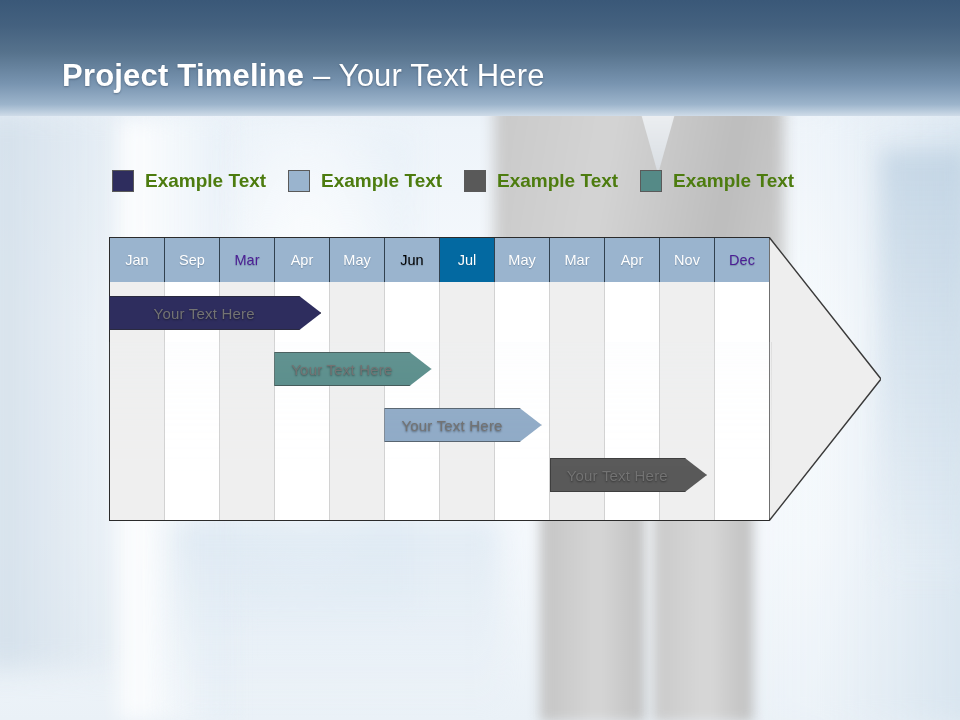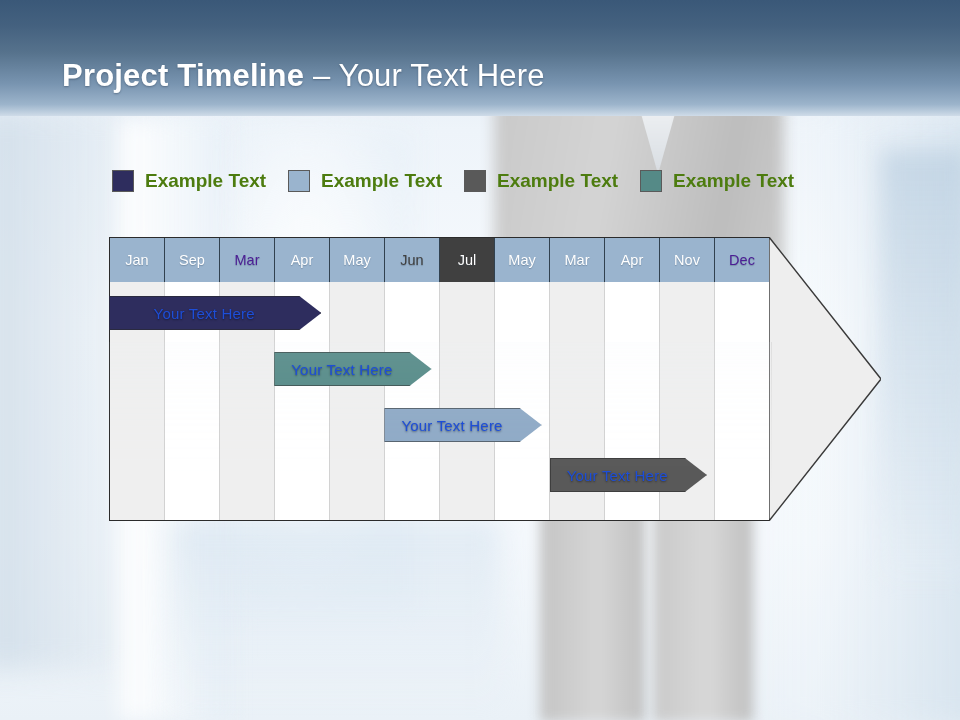--- a/index.html
+++ b/index.html
@@ -198,21 +198,21 @@
     width: 112px; height: 284px;
     pointer-events: none;
   }
 
   
   .bar {
     position: absolute;
     height: 34px;
     display: flex;
     align-items: center;
-    color: #1d4ed8;
+    color: #737373;
     font-size: 15px;
     white-space: nowrap;
     box-sizing: border-box;
   }
   .bar-body {
     position: absolute;
     left: 0; top: 0;
     height: 100%;
     width: 100%;
     border: 1px solid rgba(40,40,40,.55);
@@ -292,22 +292,22 @@
       </div>
     </div>
 
   <div class="timeline">
     <div class="head-row" id="head-row">
         <div class="head-cell" style="background: rgb(154, 180, 206); color: rgb(255, 255, 255);">Jan</div>
         <div class="head-cell" style="background: rgb(154, 180, 206); color: rgb(255, 255, 255);">Sep</div>
         <div class="head-cell" style="background: rgb(154, 180, 206); color: #4c1d95;">Mar</div>
         <div class="head-cell" style="background: rgb(154, 180, 206); color: rgb(255, 255, 255);">Apr</div>
         <div class="head-cell" style="background: rgb(154, 180, 206); color: rgb(255, 255, 255);">May</div>
-        <div class="head-cell" style="background: rgb(154, 180, 206); color: #404040;">Jun</div>
-        <div class="head-cell" style="background: #404040; color: rgb(255, 255, 255);">Jul</div>
+        <div class="head-cell" style="background: rgb(154, 180, 206); color: #000000;">Jun</div>
+        <div class="head-cell" style="background: #0369a1; color: rgb(255, 255, 255);">Jul</div>
         <div class="head-cell" style="background: rgb(154, 180, 206); color: rgb(255, 255, 255);">May</div>
         <div class="head-cell" style="background: rgb(154, 180, 206); color: rgb(255, 255, 255);">Mar</div>
         <div class="head-cell" style="background: rgb(154, 180, 206); color: rgb(255, 255, 255);">Apr</div>
         <div class="head-cell" style="background: rgb(154, 180, 206); color: rgb(255, 255, 255);">Nov</div>
         <div class="head-cell" style="background: rgb(154, 180, 206); color: #4c1d95;">Dec</div>
       </div>
     <div class="grid-row" id="grid-row">
         <div class="grid-col alt" style="background: rgb(239, 239, 239);"></div>
         <div class="grid-col"></div>
         <div class="grid-col alt" style="background: rgb(239, 239, 239);"></div>

